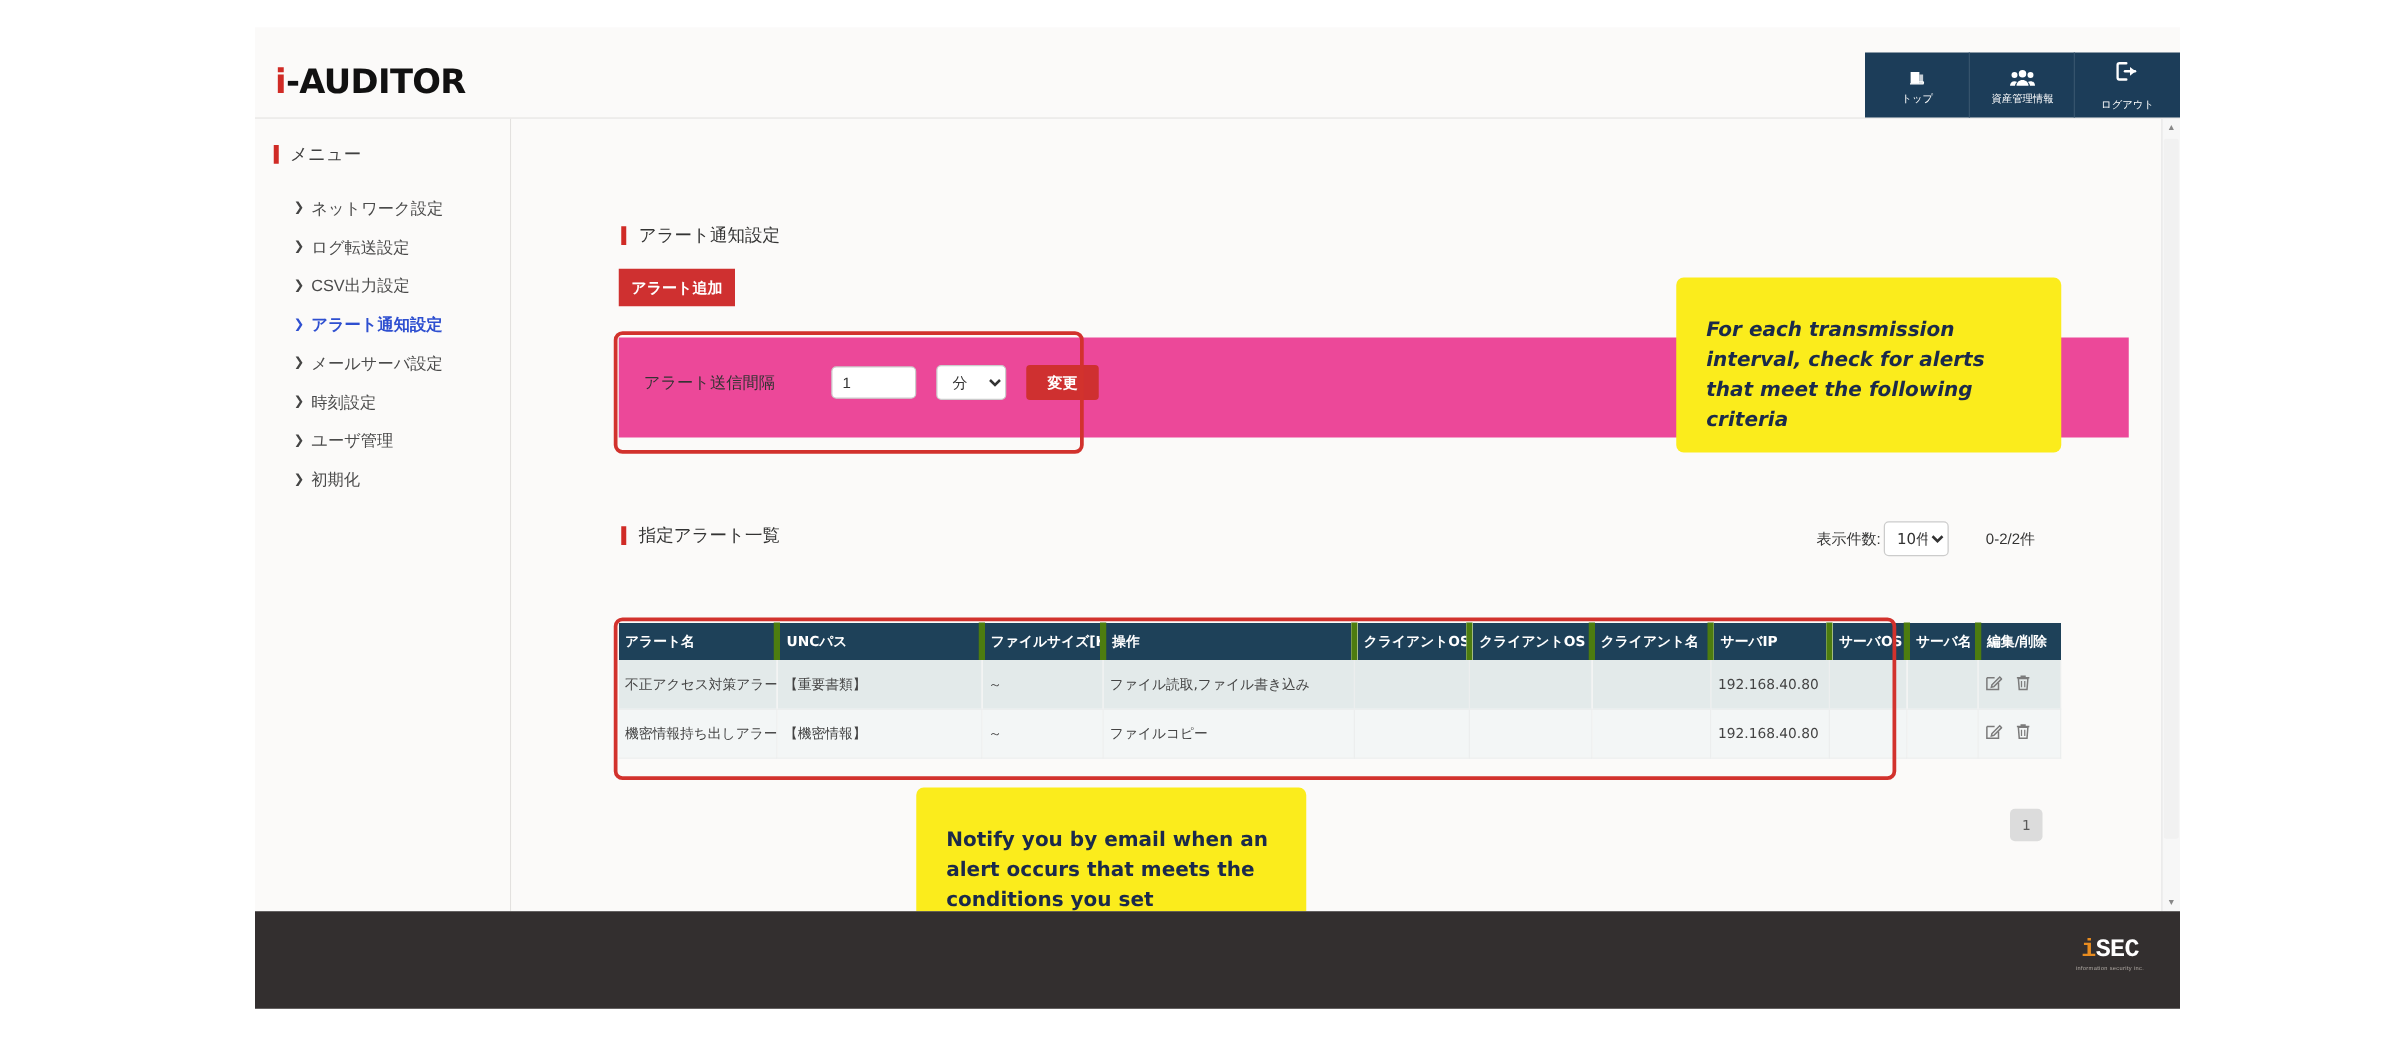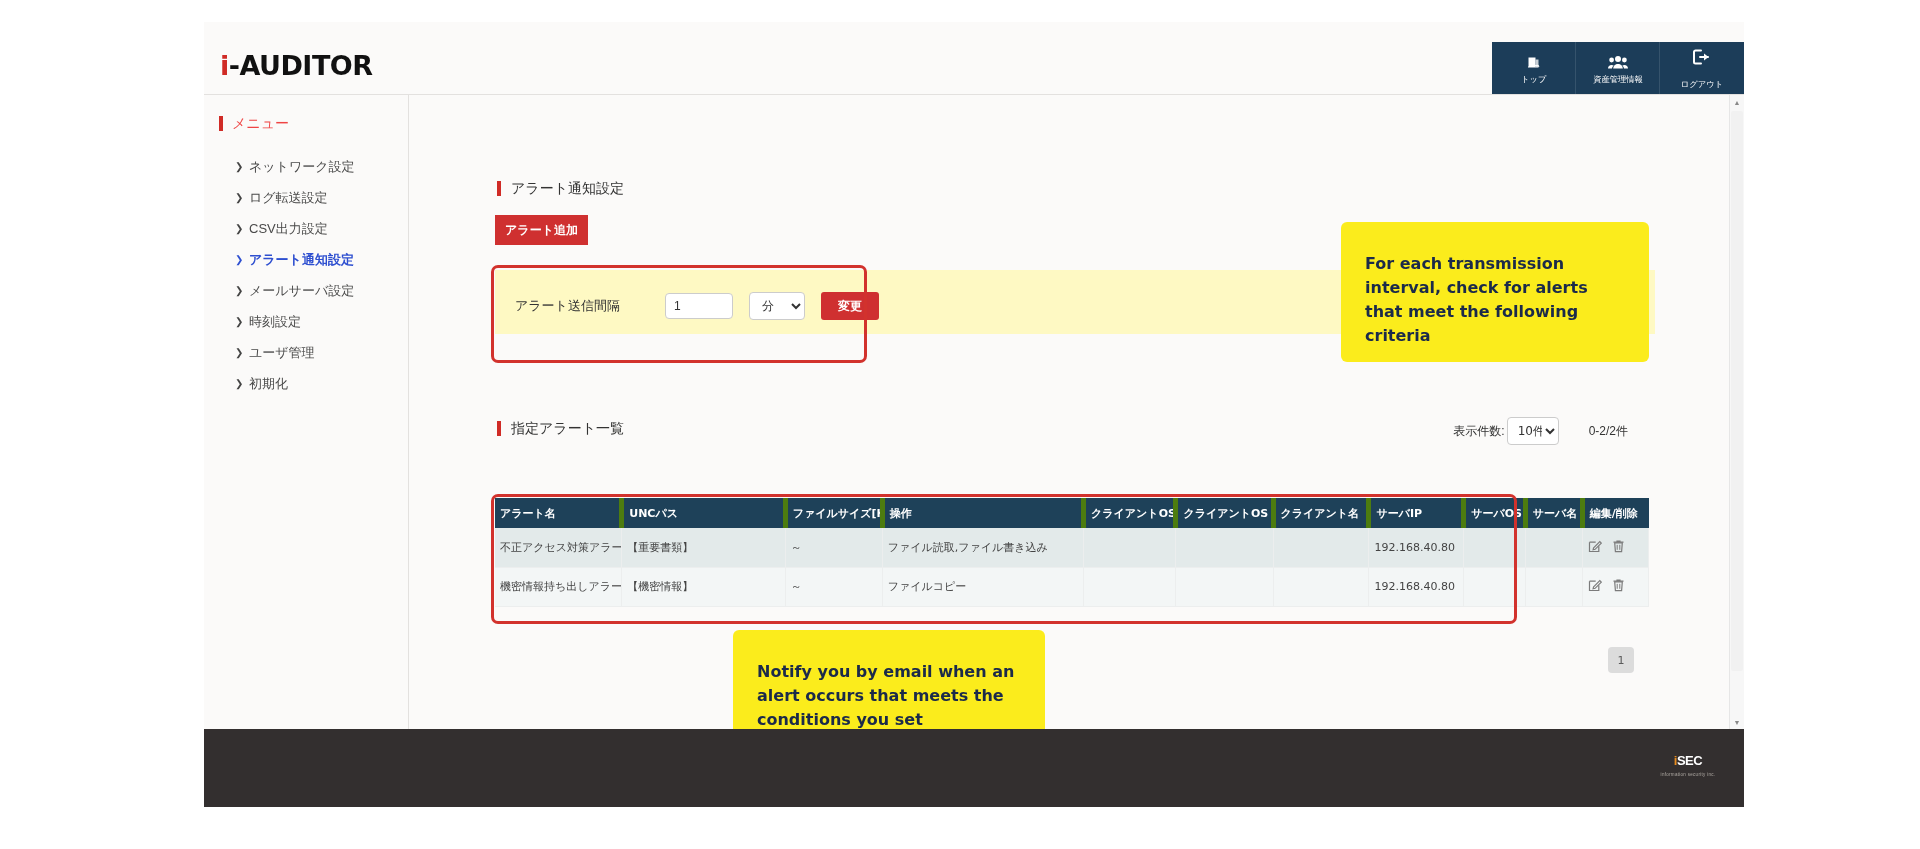--- a/index.html
+++ b/index.html
@@ -91,21 +91,21 @@
     width: 205px;
     background: #fbfaf9;
     border-right: 1px solid #e3e1df;
     box-sizing: border-box;
     padding-top: 20px;
     flex: 0 0 205px;
   }
   .menu-title {
     position: relative;
     font-size: 14px;
-    color: #ef4444;
+    color: #404040;
     padding-left: 28px;
     margin-bottom: 18px;
     font-weight: normal;
   }
   .menu-title::before {
     content: "";
     position: absolute;
     left: 15px;
     top: 1px;
     width: 4px;
@@ -174,22 +174,23 @@
     cursor: pointer;
     font-family: "DejaVu Sans", sans-serif;
   }
 
   
   #interval-panel {
     position: absolute;
     left: 86px;
     top: 175px;
     width: 1160px;
-    height: 64px;
-    background: #fef9c3;
+    height: 80px;
+    background: #ec4899;
+    padding-left: 48px;
   }
   #interval-row {
     position: absolute;
     left: 20px;
     top: 22px;
     display: flex;
     align-items: center;
   }
   #interval-label {
     font-size: 13px;
@@ -347,21 +348,21 @@
     background: #fbec1c;
     border-radius: 6px;
     color: #1b2a4a;
     font-size: 16px;
     font-weight: bold;
     line-height: 24px;
     padding: 30px 24px;
     box-sizing: border-box;
     font-family: "DejaVu Sans", sans-serif;
   }
-  #callout-1 { left: 932px; top: 127px; width: 308px; height: 140px; }
+  #callout-1 { left: 932px; top: 127px; width: 308px; height: 140px; font-style: italic; }
   #callout-2 { left: 324px; top: 535px; width: 312px; height: 140px; }
 
   
   #vscroll {
     position: absolute;
     right: 0;
     top: 0;
     width: 15px;
     height: 634px;
     background: #f7f7f7;
@@ -411,26 +412,26 @@
     font-family: "DejaVu Sans", sans-serif;
   }
   #footer-logo {
     position: absolute;
     right: 20px;
     top: 22px;
     width: 72px;
     text-align: center;
   }
   #footer-logo-main {
-    font-size: 13px;
+    font-size: 20px;
     font-weight: bold;
     color: #ffffff;
     letter-spacing: -0.5px;
     line-height: 20px;
-    font-family: Liberation Sans, sans-serif;
+    font-family: Liberation Mono, monospace;
   }
   #footer-logo-main .isec-i { color: #e88c20; }
   #footer-logo-sub {
     font-size: 4.5px;
     color: #b0aaa4;
     letter-spacing: 0.3px;
     line-height: 7px;
     white-space: nowrap;
   }
 </style>

